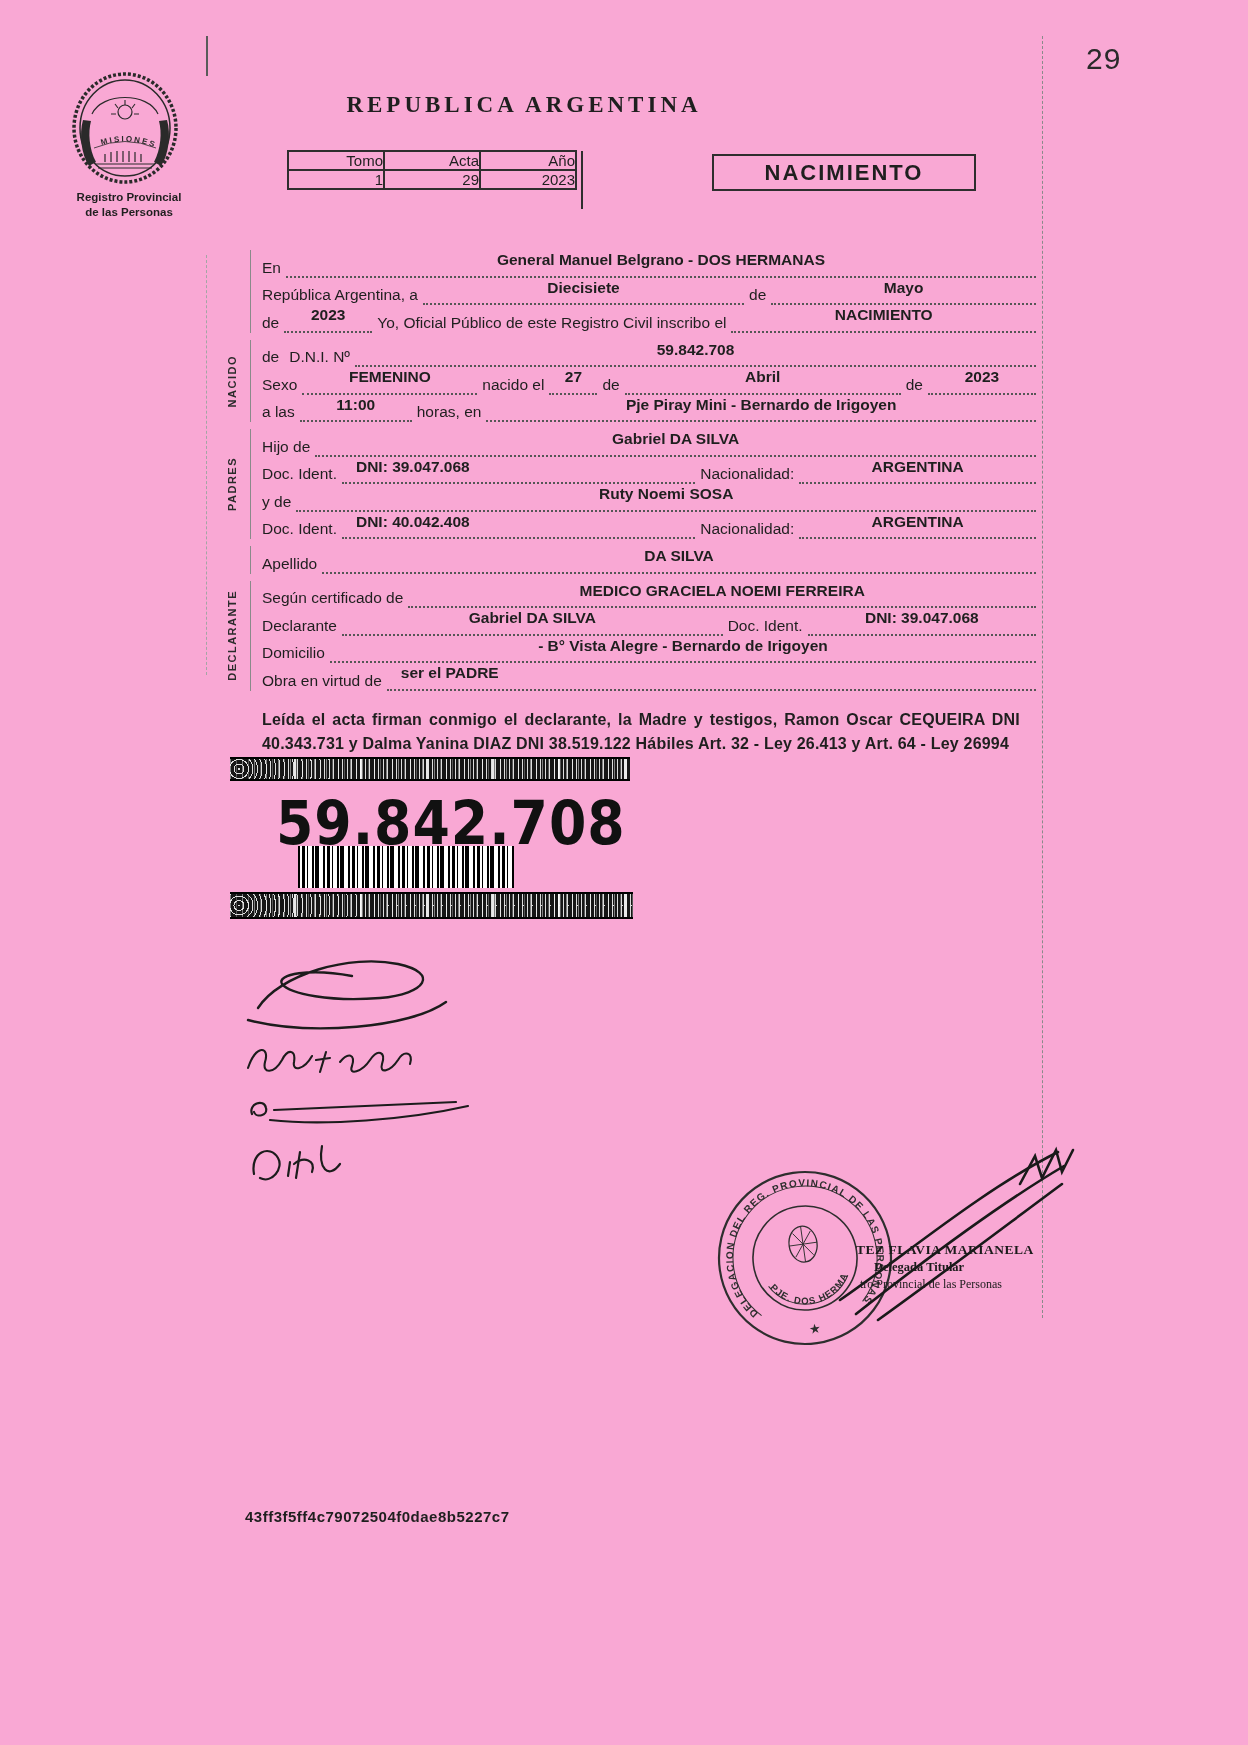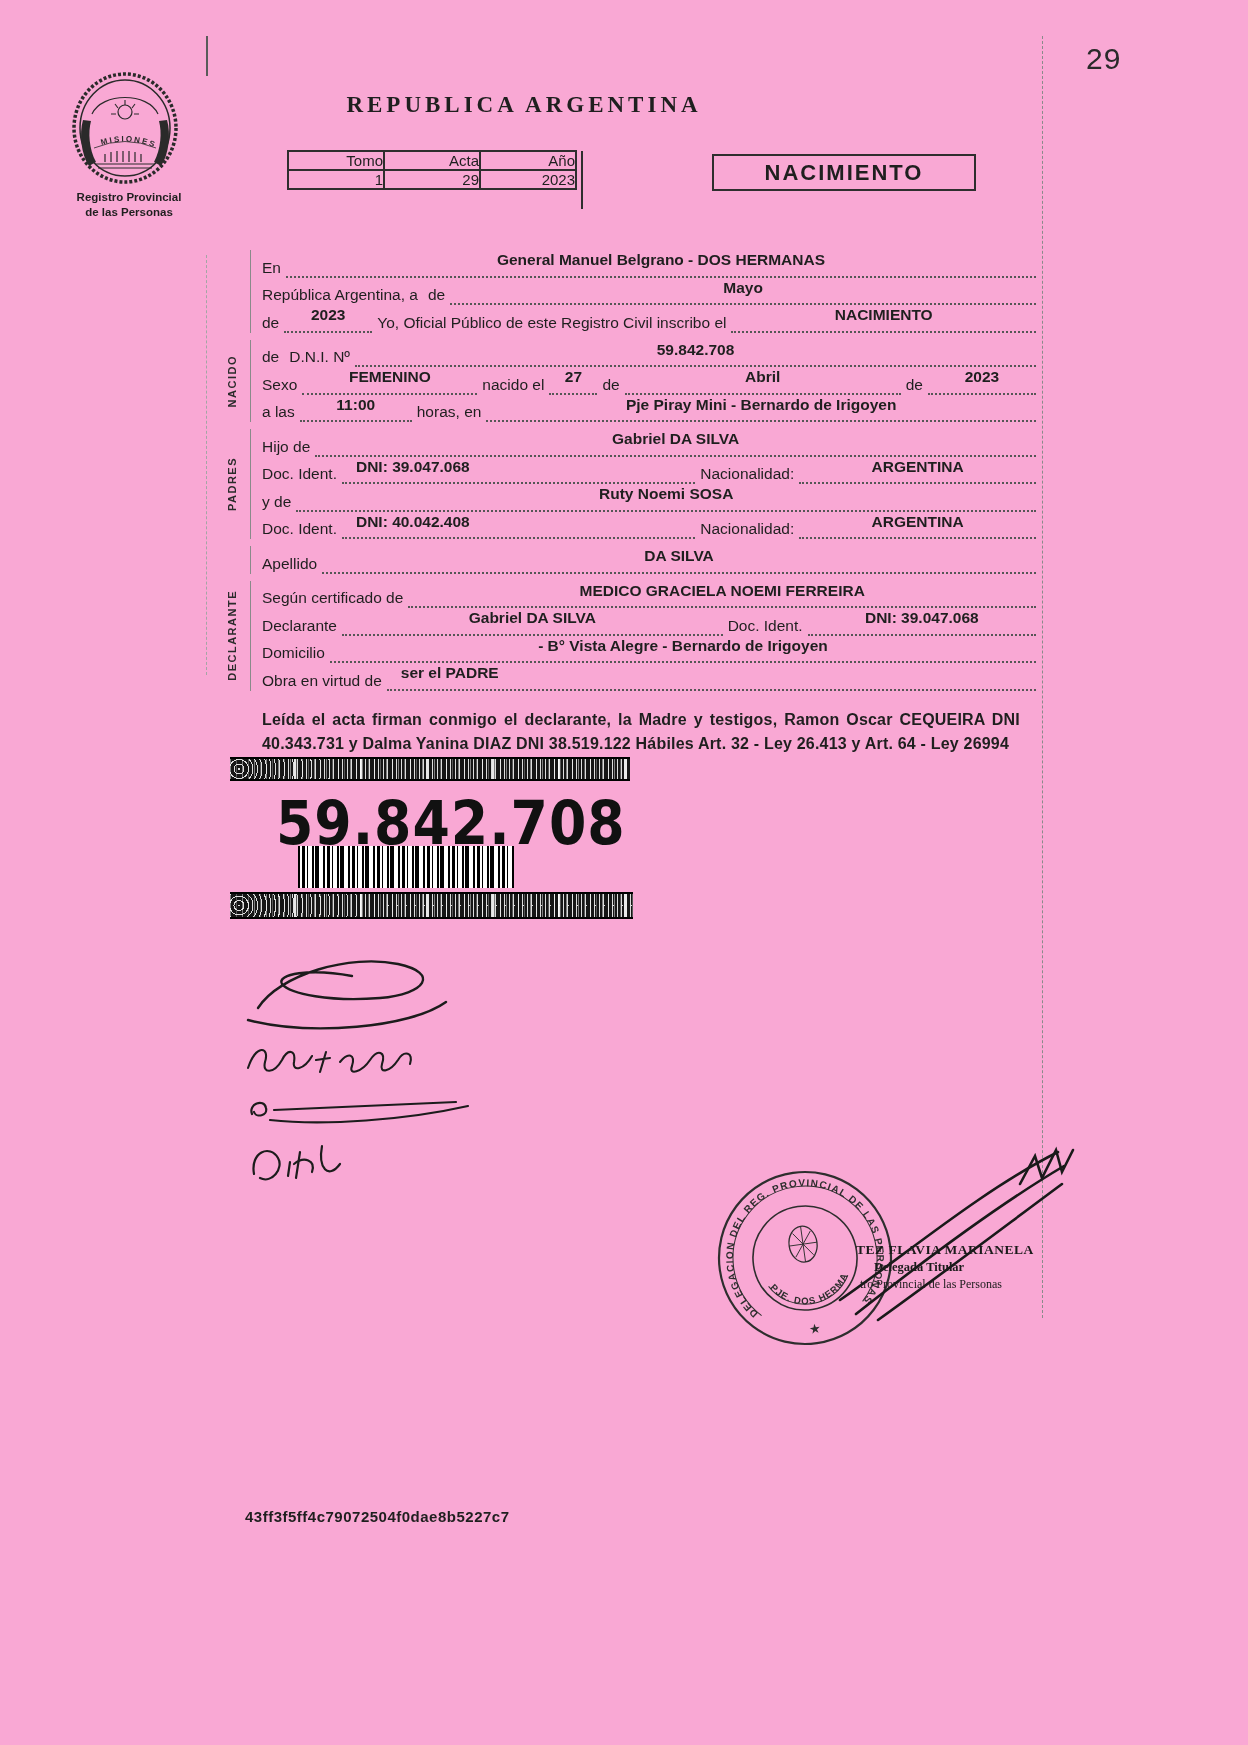--- a/index.html
+++ b/index.html
@@ -138,20 +138,23 @@
       <div class="side"></div>
       <div class="lines">
         <div class="fline">
           <span class="lbl">En</span>
           <span class="fill">
               <b class="val">General Manuel Belgrano - DOS HERMANAS</b>
             </span>
         </div>
         <div class="fline">
           <span class="lbl">República Argentina, a</span>
+          <span class="fill">
+              <b class="val">Diecisiete</b>
+            </span>
           <span class="lbl">de</span>
           <span class="fill" style="flex:1.1">
               <b class="val">Mayo</b>
             </span>
         </div>
         <div class="fline">
           <span class="lbl">de</span>
           <span class="fill" style="flex:0 0 88px">
               <b class="val">2023</b>
             </span>

